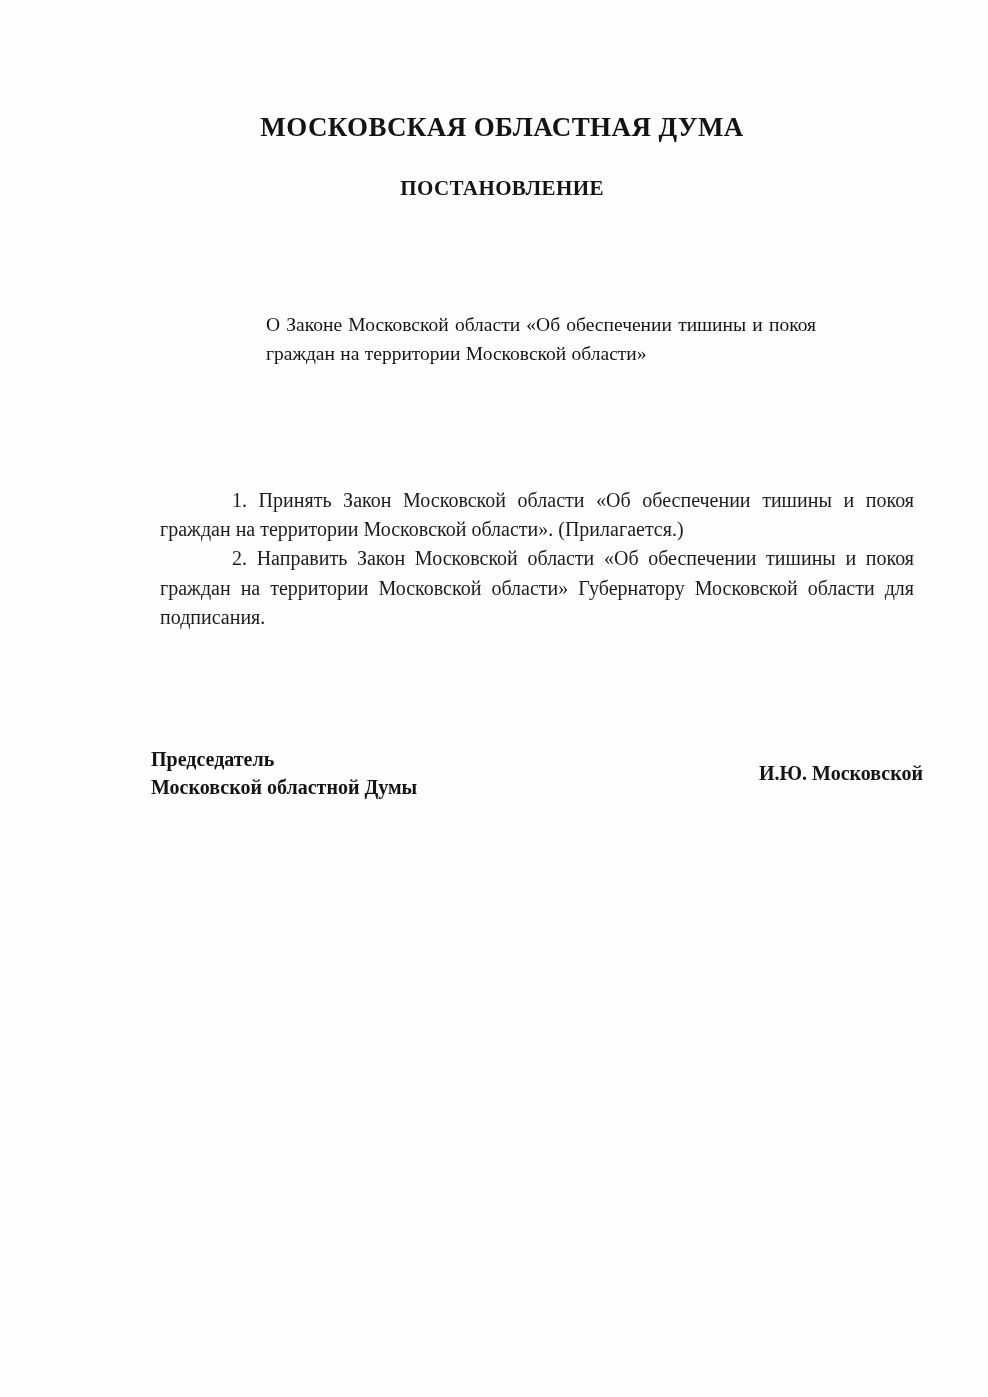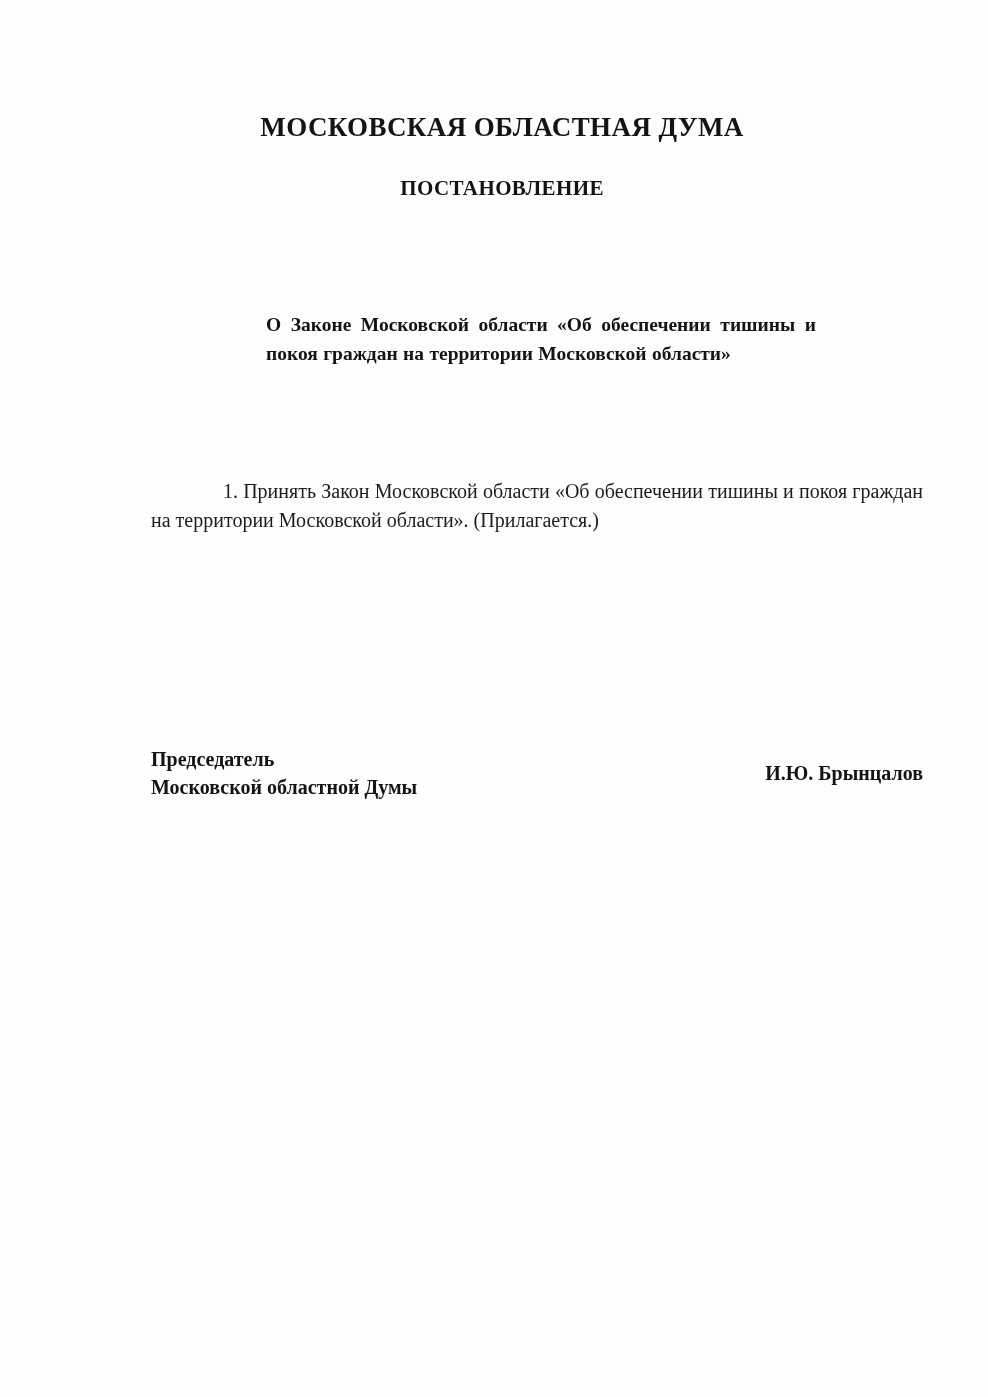--- a/index.html
+++ b/index.html
@@ -62,21 +62,21 @@
     color: #1c1c1c;
   }
 
   
   .subject {
     position: absolute;
     left: 258px;
     top: 311px;
     width: 550px;
     font-size: 19.5px;
-    font-weight: bold;
+    font-weight: normal;
     line-height: 1.47;
     text-align: justify;
     text-align-last: left;
     color: #141414;
     word-spacing: 0.5px;
   }
 
   
   .body-block {
     position: absolute;
@@ -85,21 +85,21 @@
     width: 772px;
   }
   .intro {
     font-size: 20px;
     line-height: 1.45;
     text-indent: 72px;
     margin: 0;
     color: #1c1c1c;
   }
   .items {
-    margin: 0;
+    margin: 9px;
     padding-top: 31px;
   }
   .item {
     font-size: 20px;
     line-height: 1.46;
     text-align: justify;
     text-align-last: left;
     text-indent: 72px;
     margin: 0;
     color: #1c1c1c;
@@ -141,22 +141,23 @@
 
   <h2 class="doc-type">ПОСТАНОВЛЕНИЕ</h2>
 
 
   <div class="subject">О Законе Московской области «Об обеспечении тишины и покоя граждан на территории Московской области»</div>
 
   <div class="body-block">
 
     <div class="items">
       <p class="item">1. Принять Закон Московской области «Об обеспечении тишины и покоя граждан на территории Московской области». (Прилагается.)</p>
+      <p class="item">2. Направить Закон Московской области «Об обеспечении тишины и покоя граждан на территории Московской области» Губернатору Московской области для подписания.</p>
     </div>
   </div>
 
   <div class="signature">
     <div class="sign-role">Председатель
 Московской областной Думы</div>
-    <div class="sign-name">И.Ю. Брынцалов</div>
+    <div class="sign-name">И.Ю. Московской</div>
   </div>
 
 </div>
 
 </body></html>

